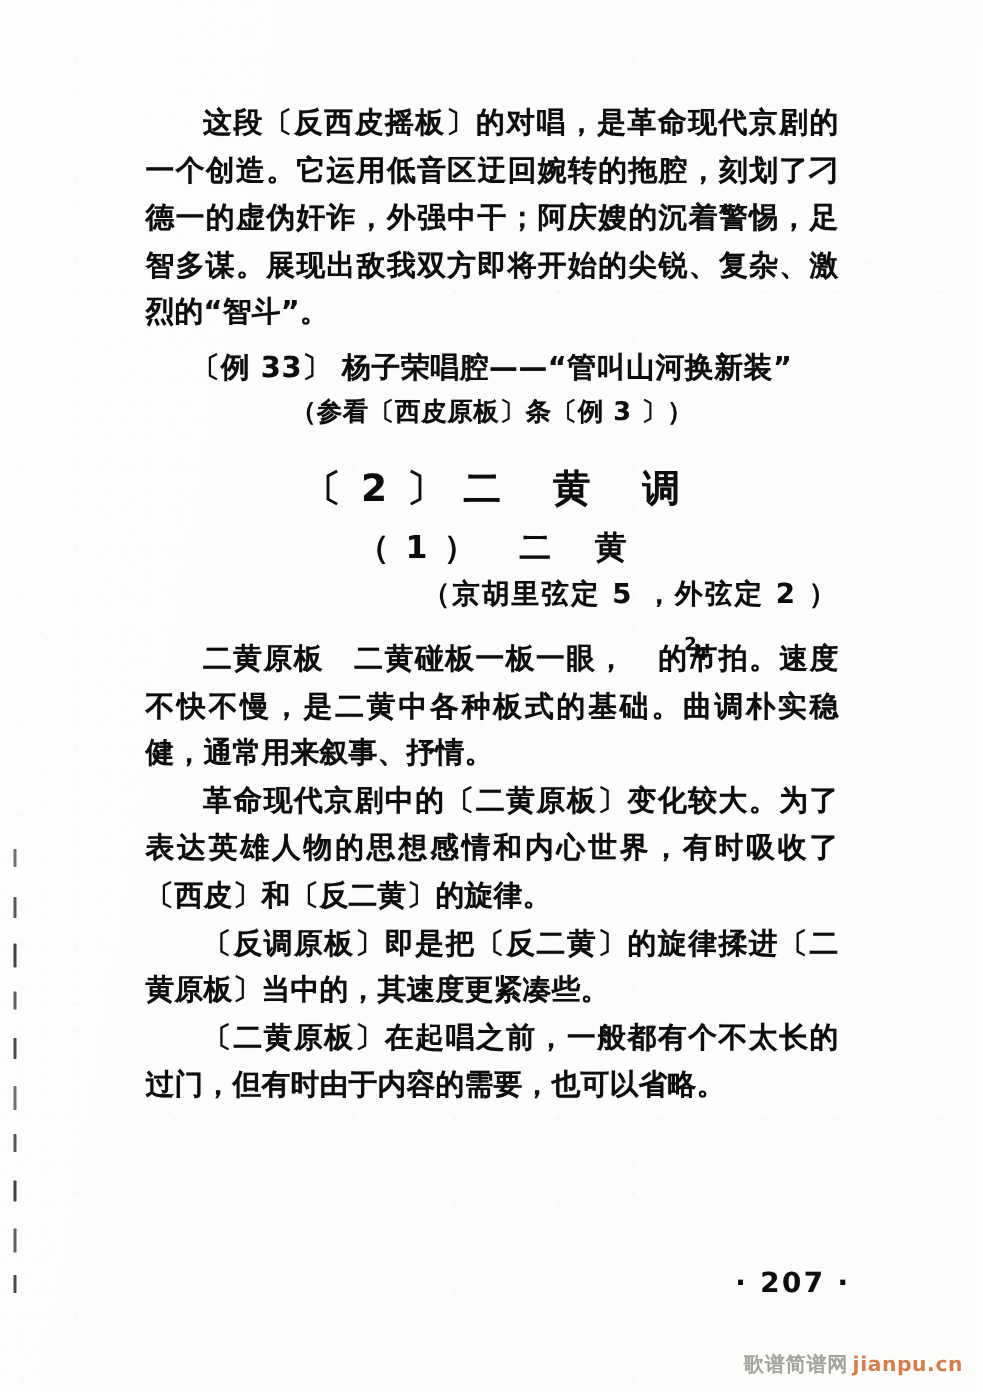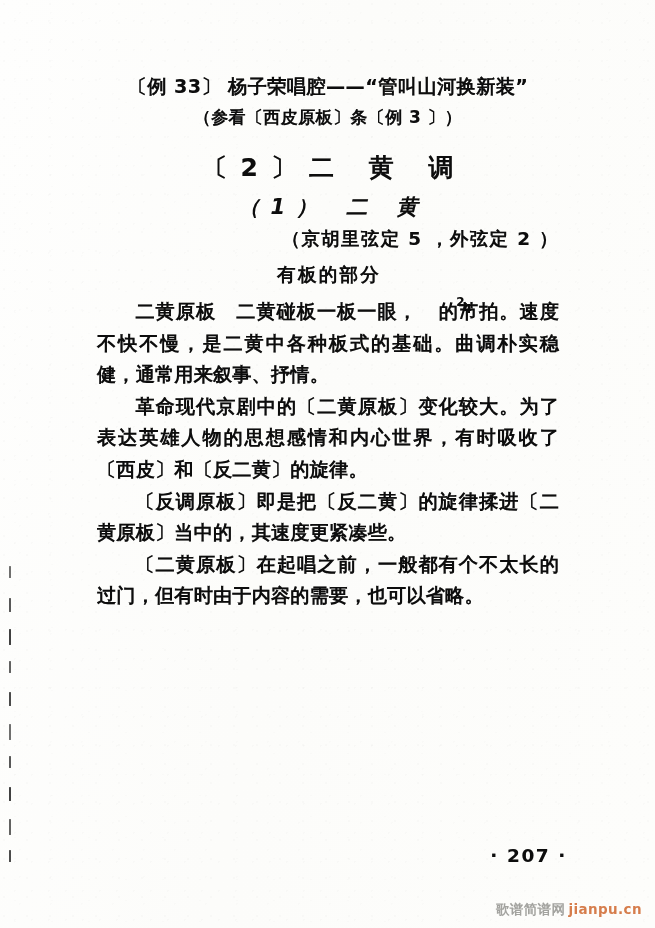--- a/index.html
+++ b/index.html
@@ -102,21 +102,20 @@
     line-height: 46px;
     letter-spacing: 13px;
     padding-left: 13px;
   }
 
   .sub-heading {
     font-size: 21px;
     line-height: 33px;
     letter-spacing: 11px;
     padding-left: 11px;
-    font-style: italic;
   }
 
   .tuning {
     font-size: 18.4px;
     line-height: 30px;
     letter-spacing: 1.4px;
     text-align: right;
   }
 
   .subsub {
@@ -189,34 +188,34 @@
       <div class="tick" style="top: 126.4px; height: 14px; opacity: 0.85;"></div>
       <div class="tick" style="top: 158px; height: 16px; opacity: 0.68;"></div>
       <div class="tick" style="top: 189.6px; height: 12px; opacity: 0.79;"></div>
       <div class="tick" style="top: 221.2px; height: 14px; opacity: 0.9;"></div>
       <div class="tick" style="top: 252.8px; height: 16px; opacity: 0.74;"></div>
       <div class="tick" style="top: 284.4px; height: 12px; opacity: 0.85;"></div>
     </div>
 
   <div class="col">
 
+    <p class="para indent">这段〔反西皮摇板〕的对唱，是革命现代京剧的一个创造。它运用低音区迂回婉转的拖腔，刻划了刁德一的虚伪奸诈，外强中干；阿庆嫂的沉着警惕，足智多谋。展现出敌我双方即将开始的尖锐、复杂、激烈的“智斗”。</p>
 
     <div style="height:6px"></div>
     <p class="centerline ex-line">〔例 33〕 杨子荣唱腔——“管叫山河换新装”</p>
     <p class="centerline ex-sub">（参看〔西皮原板〕条〔例 3 〕）</p>
 
     <div style="height:12px"></div>
     <h1 class="centerline big-heading">〔2〕二 黄 调</h1>
 
     <h2 class="centerline sub-heading">（1） 二 黄</h2>
 
     <p class="centerline tuning">（京胡里弦定 5 ，外弦定 2 ）</p>
 
     <div style="height:5px"></div>
-    <p class="centerline subsub">有板的部分</p>
 
     <div style="height:6px"></div>
     <p class="para indent"><span class="b">二黄原板　二黄碰板</span><span>一板一眼，</span><span class="frac"><span class="n">2</span><span class="s">/</span><span class="d">4</span></span><span>的节拍。速度不快不慢，是二黄中各种板式的基础。曲调朴实稳健，通常用来叙事、抒情。</span></p>
 
     <p class="para indent">革命现代京剧中的〔二黄原板〕变化较大。为了表达英雄人物的思想感情和内心世界，有时吸收了〔西皮〕和〔反二黄〕的旋律。</p>
     <p class="para indent">〔反调原板〕即是把〔反二黄〕的旋律揉进〔二黄原板〕当中的，其速度更紧凑些。</p>
     <p class="para indent">〔二黄原板〕在起唱之前，一般都有个不太长的过门，但有时由于内容的需要，也可以省略。</p>
 
   </div>
 

